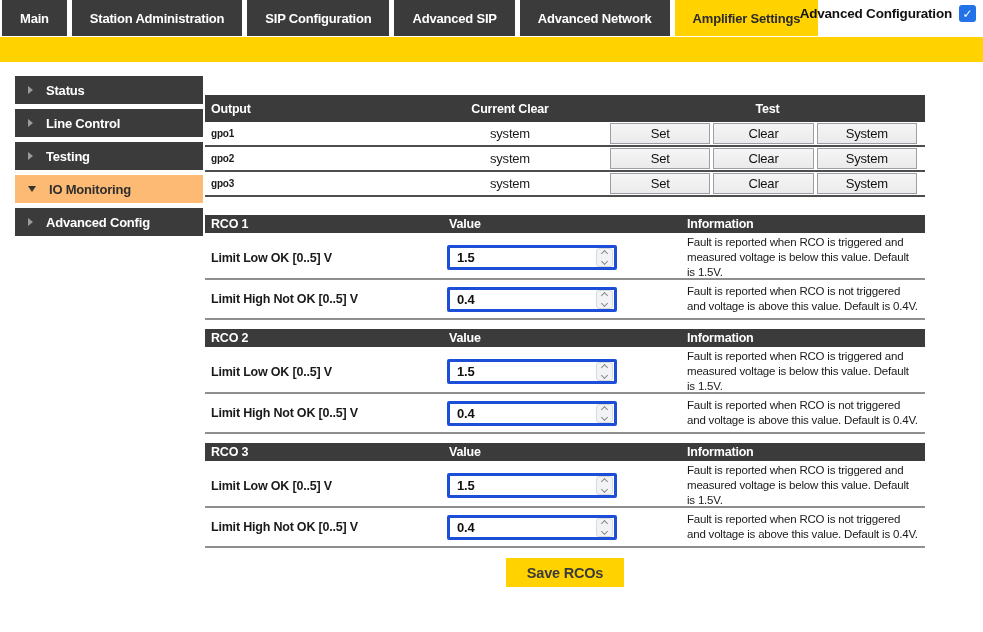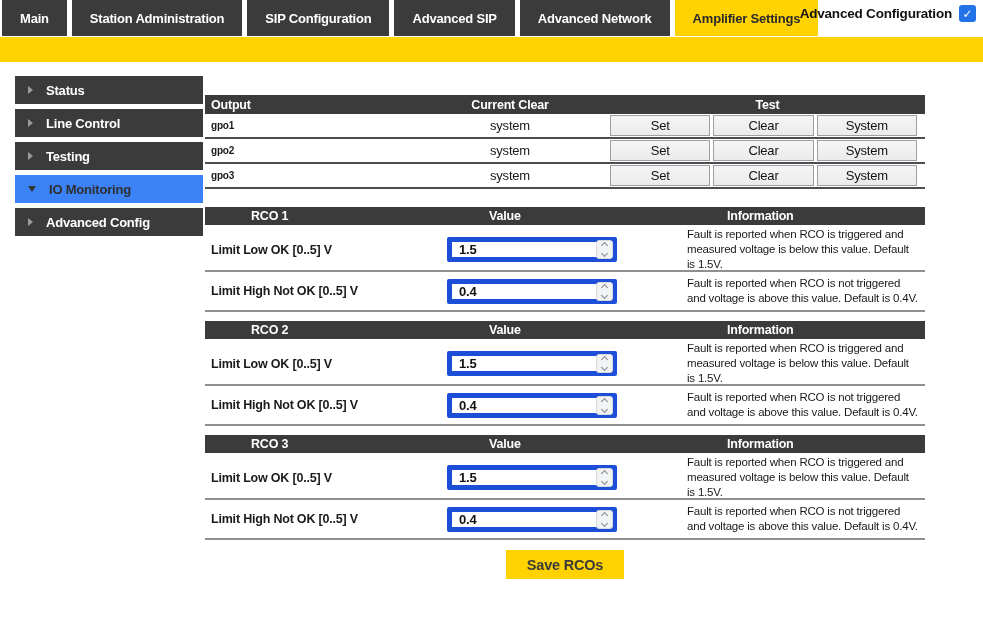--- a/index.html
+++ b/index.html
@@ -20,59 +20,59 @@
     color:#fff; font-size:12px; font-weight:bold; display:flex; align-items:center;
     justify-content:center; cursor:pointer; line-height:1; }
 
   .yellowbar { position:absolute; top:37px; left:0; width:983px; height:25px; background:#ffd200; }
 
   
   .sidebar { position:absolute; left:15px; top:76px; width:188px; }
   .side-item { height:28px; margin-bottom:5px; background:#3b3b3b; color:#fff;
     font-size:13px; font-weight:bold; display:flex; align-items:center;
     padding-left:13px; gap:13px; cursor:pointer; }
-  .side-item.active { background:#3b82f6; color:#2e2e2e; }
+  .side-item.active { background:#fdba74; color:#2e2e2e; }
   .tri-right { width:0; height:0; border-left:5px solid #9b9b9b;
     border-top:4px solid transparent; border-bottom:4px solid transparent; }
   .tri-down { width:0; height:0; border-top:6px solid #333;
     border-left:4.5px solid transparent; border-right:4.5px solid transparent; }
 
   
   .content { position:absolute; left:205px; top:95px; width:720px; }
   .page-title { font-size:16px; font-weight:bold; color:#1a1a1a; margin-bottom:13px; }
 
   
-  .gpo-header { display:grid; grid-template-columns:205px 200px 1fr; height:19px;
+  .gpo-header { display:grid; grid-template-columns:205px 200px 1fr; height:27px;
     background:#3b3b3b; color:#fff; font-size:12.5px; font-weight:bold; align-items:center; }
   .gpo-header .c1 { padding-left:6px; }
   .gpo-header .c2, .gpo-header .c3 { text-align:center; }
   .gpo-row { display:grid; grid-template-columns:205px 200px 1fr; height:25px;
     border-bottom:2px solid #4d4d4d; align-items:center; }
   .gpo-name { font-size:10px; font-weight:bold; padding-left:6px; }
   .gpo-state { font-size:13px; text-align:center; }
   .gpo-buttons { display:flex; gap:3px; padding-right:8px; }
   .btn { flex:1; height:21px; background:linear-gradient(#f5f5f5,#ebebeb);
     border:1px solid #9c9fa5; border-radius:0; font-size:13px; color:#111;
     display:flex; align-items:center; justify-content:center; cursor:pointer;
     font-family:inherit; letter-spacing:-0.2px; }
 
   
   .rco { margin-top:18px; }
   .rco + .rco { margin-top:9px; }
   .rco-header { display:grid; grid-template-columns:242px 238px 1fr; height:18px;
-    background:#3b3b3b; color:#fff; font-size:12.5px; font-weight:bold; align-items:center;padding-left:40px; }
+    background:#3b3b3b; color:#fff; font-size:12.5px; font-weight:bold; align-items:center; }
   .rco-header .c1 { padding-left:6px; }
   .rco-header .c2, .rco-header .c3 { padding-left:2px; }
   .rco-row { display:grid; grid-template-columns:242px 238px 1fr;
     border-bottom:2px solid #8f8f8f; align-items:center; }
   .rco-row.tall { height:47px; }
   .rco-row.short { height:40px; }
   .rco-label { font-size:12.5px; font-weight:bold; padding-left:6px; }
   .numwrap { position:relative; width:170px; }
-  .num { width:170px; height:25px; border:5px solid #1d4ed8; border-radius:2px;
+  .num { width:170px; height:25px; border:3px solid #1d4ed8; border-radius:2px;
     background:#fff; color:#111; font-family:inherit; font-size:13px; font-weight:600;
     padding:0 26px 0 7px; letter-spacing:-0.2px; }
   .spinner { position:absolute; right:4px; top:3px; width:17px; height:19px;
     background:#f2f3f5; border:1px solid #d9dadd; border-radius:3px;
     display:flex; flex-direction:column; align-items:center; justify-content:center;
     gap:3px; cursor:pointer; }
   .chev-up { width:5px; height:5px; border-left:1.5px solid #85888d;
     border-top:1.5px solid #85888d; transform:rotate(45deg); margin-top:2px; }
   .chev-down { width:5px; height:5px; border-left:1.5px solid #85888d;
     border-top:1.5px solid #85888d; transform:rotate(225deg); margin-bottom:2px; }

